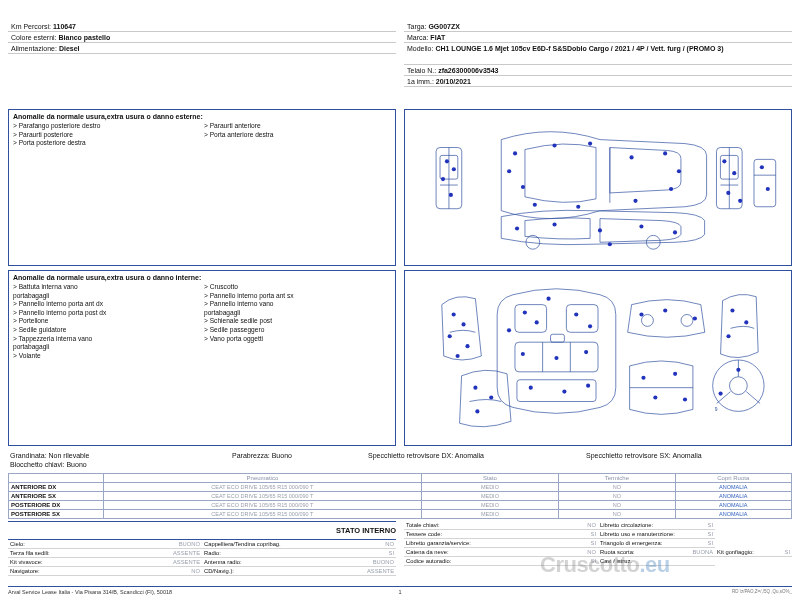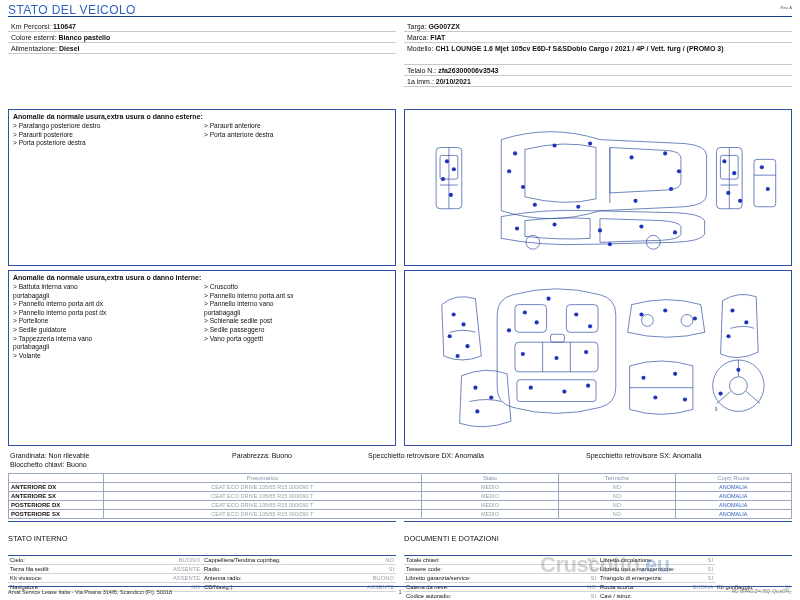--- a/index.html
+++ b/index.html
@@ -90,23 +90,23 @@
   .col-pneu { width:300px; }
   .col-stato { width:130px; }
   .col-term { width:110px; }
   .col-ruota { width:110px; }
 
   
   .panel { position:absolute; top:521px; height:55px; }
   .panel-left { left:8px; width:388px; }
   .panel-right { left:404px; width:388px; }
   .panel-head {
-    text-align:left; font-weight:normal; font-size:7.5px;
+    text-align:right; font-weight:bold; font-size:7.5px;
     border-top:0.8px solid #2f4f9f; border-bottom:0.8px solid #2f4f9f;
-    padding:12px 0;
+    padding:4px 0;
   }
   table.kv { width:100%; border-collapse:collapse; font-size:5.8px; }
   table.kv td { border-bottom:0.5px solid #d4d4d4; padding:1px 2px; }
   table.kv td.k { color:#111; }
   table.kv td.v { text-align:right; color:#9aa0ad; width:34px; }
   .half { width:50%; vertical-align:top; }
   .split { width:100%; border-collapse:collapse; }
   .split > tbody > tr > td { vertical-align:top; padding:0; }
 
   
@@ -126,24 +126,20 @@
     font-family:"Liberation Sans", sans-serif; font-weight:bold;
     letter-spacing:-0.5px; pointer-events:none;
   }
   .wm .eu { color:rgba(70,130,190,0.38); }
 </style>
 </head>
 <body>
 
 <div class="page">
 
-  <div class="title-bar">
-    <span class="title">STATO DEL VEICOLO</span>
-    <span class="rev">Rev. A</span>
-  </div>
 
   <div class="info-left">
     <div class="info-row">
       <span class="lbl">Km Percorsi:</span>
       <span class="val">110647</span>
     </div>
     <div class="info-row">
       <span class="lbl">Colore esterni:</span>
       <span class="val">Bianco pastello</span>
     </div>
@@ -466,21 +462,20 @@
           </tr>
         </tbody>
               </table>
       </td>
     </tr>
         </tbody>
       </table>
   </div>
 
   <div class="panel panel-right">
-    <div class="panel-head">DOCUMENTI E DOTAZIONI</div>
     <table class="split">
         <tbody>
           <tr>
       <td class="half">
         <table class="kv">
           <tbody>
                   <tr>
             <td class="k">Totale chiavi:</td>
             <td class="v">NO</td>
           </tr>

